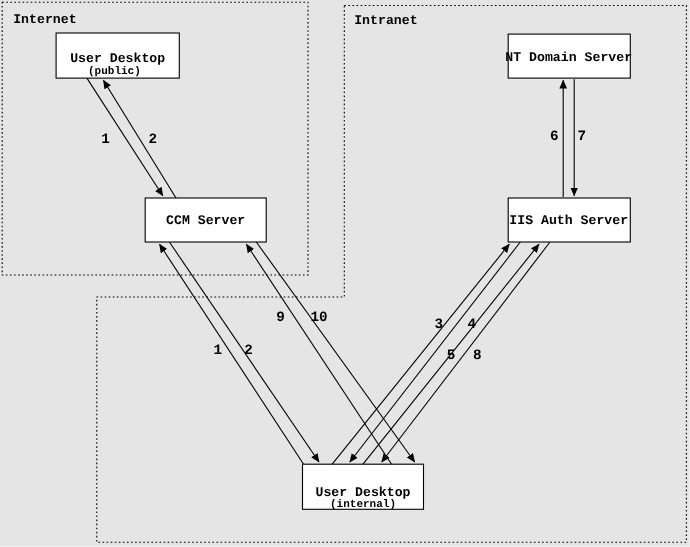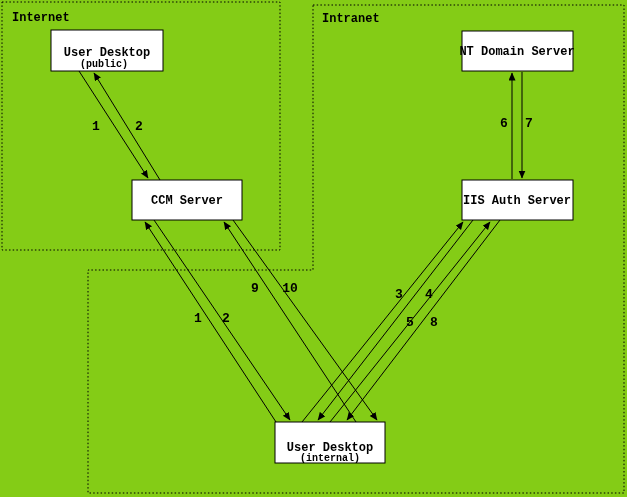--- a/index.html
+++ b/index.html
@@ -4,21 +4,21 @@
 <style>
   html, body {
     margin: 0;
     padding: 0;
     background: #ffffff;
   }
   .stage {
     position: relative;
     width: 627px;
     height: 497px;
-    background: #84cc16;
+    background: #e5e5e5;
     font-family: "Liberation Mono", "DejaVu Sans Mono", monospace;
   }
   svg { display: block; }
   .region-outline {
     fill: none;
     stroke: #000000;
     stroke-width: 1;
     stroke-dasharray: 1.5 2.2;
   }
   .region-label {

